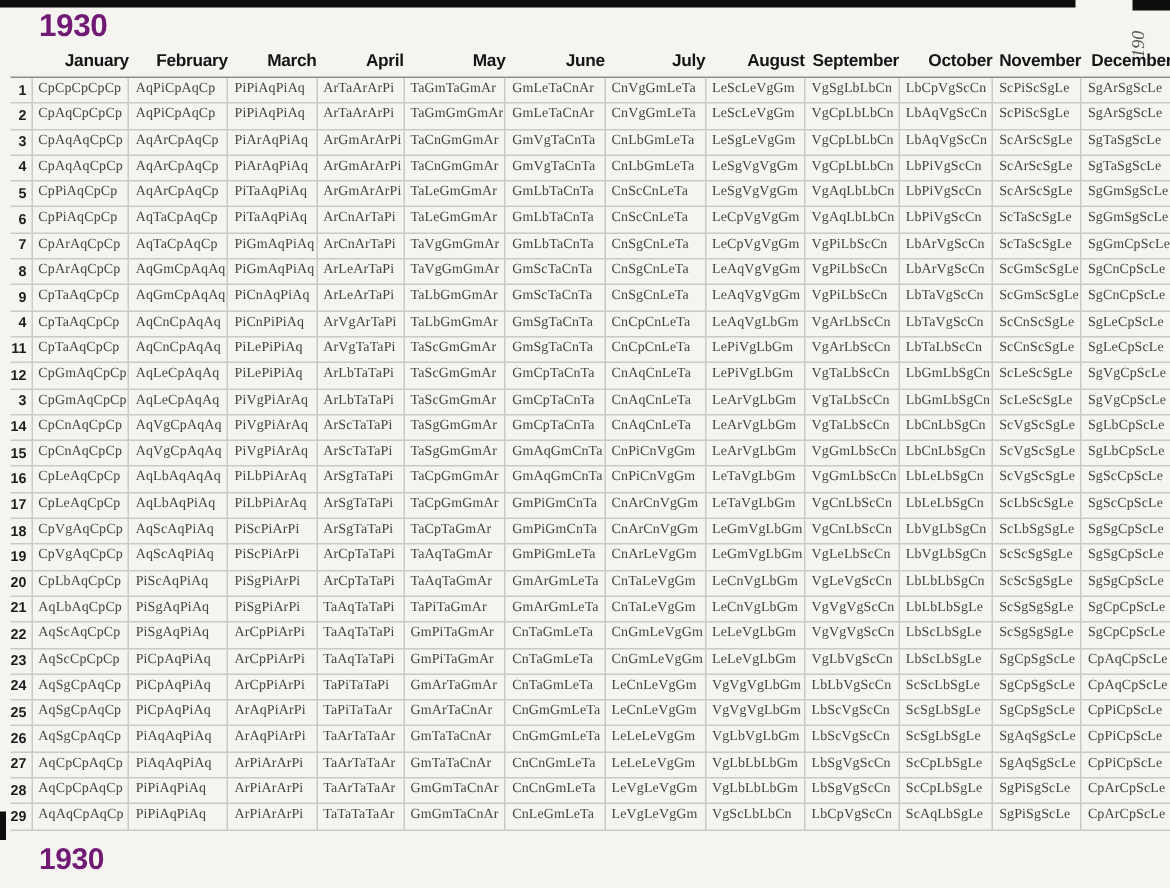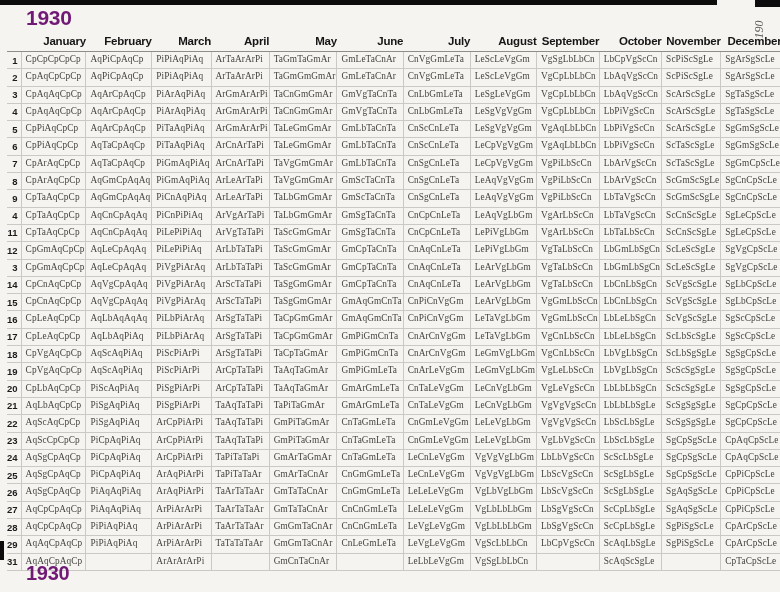--- a/index.html
+++ b/index.html
@@ -520,31 +520,16 @@
         <td>TaTaTaTaAr</td>
         <td>GmGmTaCnAr</td>
         <td>CnLeGmLeTa</td>
         <td>LeVgLeVgGm</td>
         <td>VgScLbLbCn</td>
         <td>LbCpVgScCn</td>
         <td>ScAqLbSgLe</td>
         <td>SgPiSgScLe</td>
         <td>CpArCpScLe</td>
       </tr>
-      <tr>
-        <th class="day-num">31</th>
-        <td>AqAqCpAqCp</td>
-        <td></td>
-        <td>ArArArArPi</td>
-        <td></td>
-        <td>GmCnTaCnAr</td>
-        <td></td>
-        <td>LeLbLeVgGm</td>
-        <td>VgSgLbLbCn</td>
-        <td></td>
-        <td>ScAqScSgLe</td>
-        <td></td>
-        <td>CpTaCpScLe</td>
-      </tr>
     </tbody>
   </table>
 
 <div class="year-title bottom">1930</div>
 
 </body></html>

